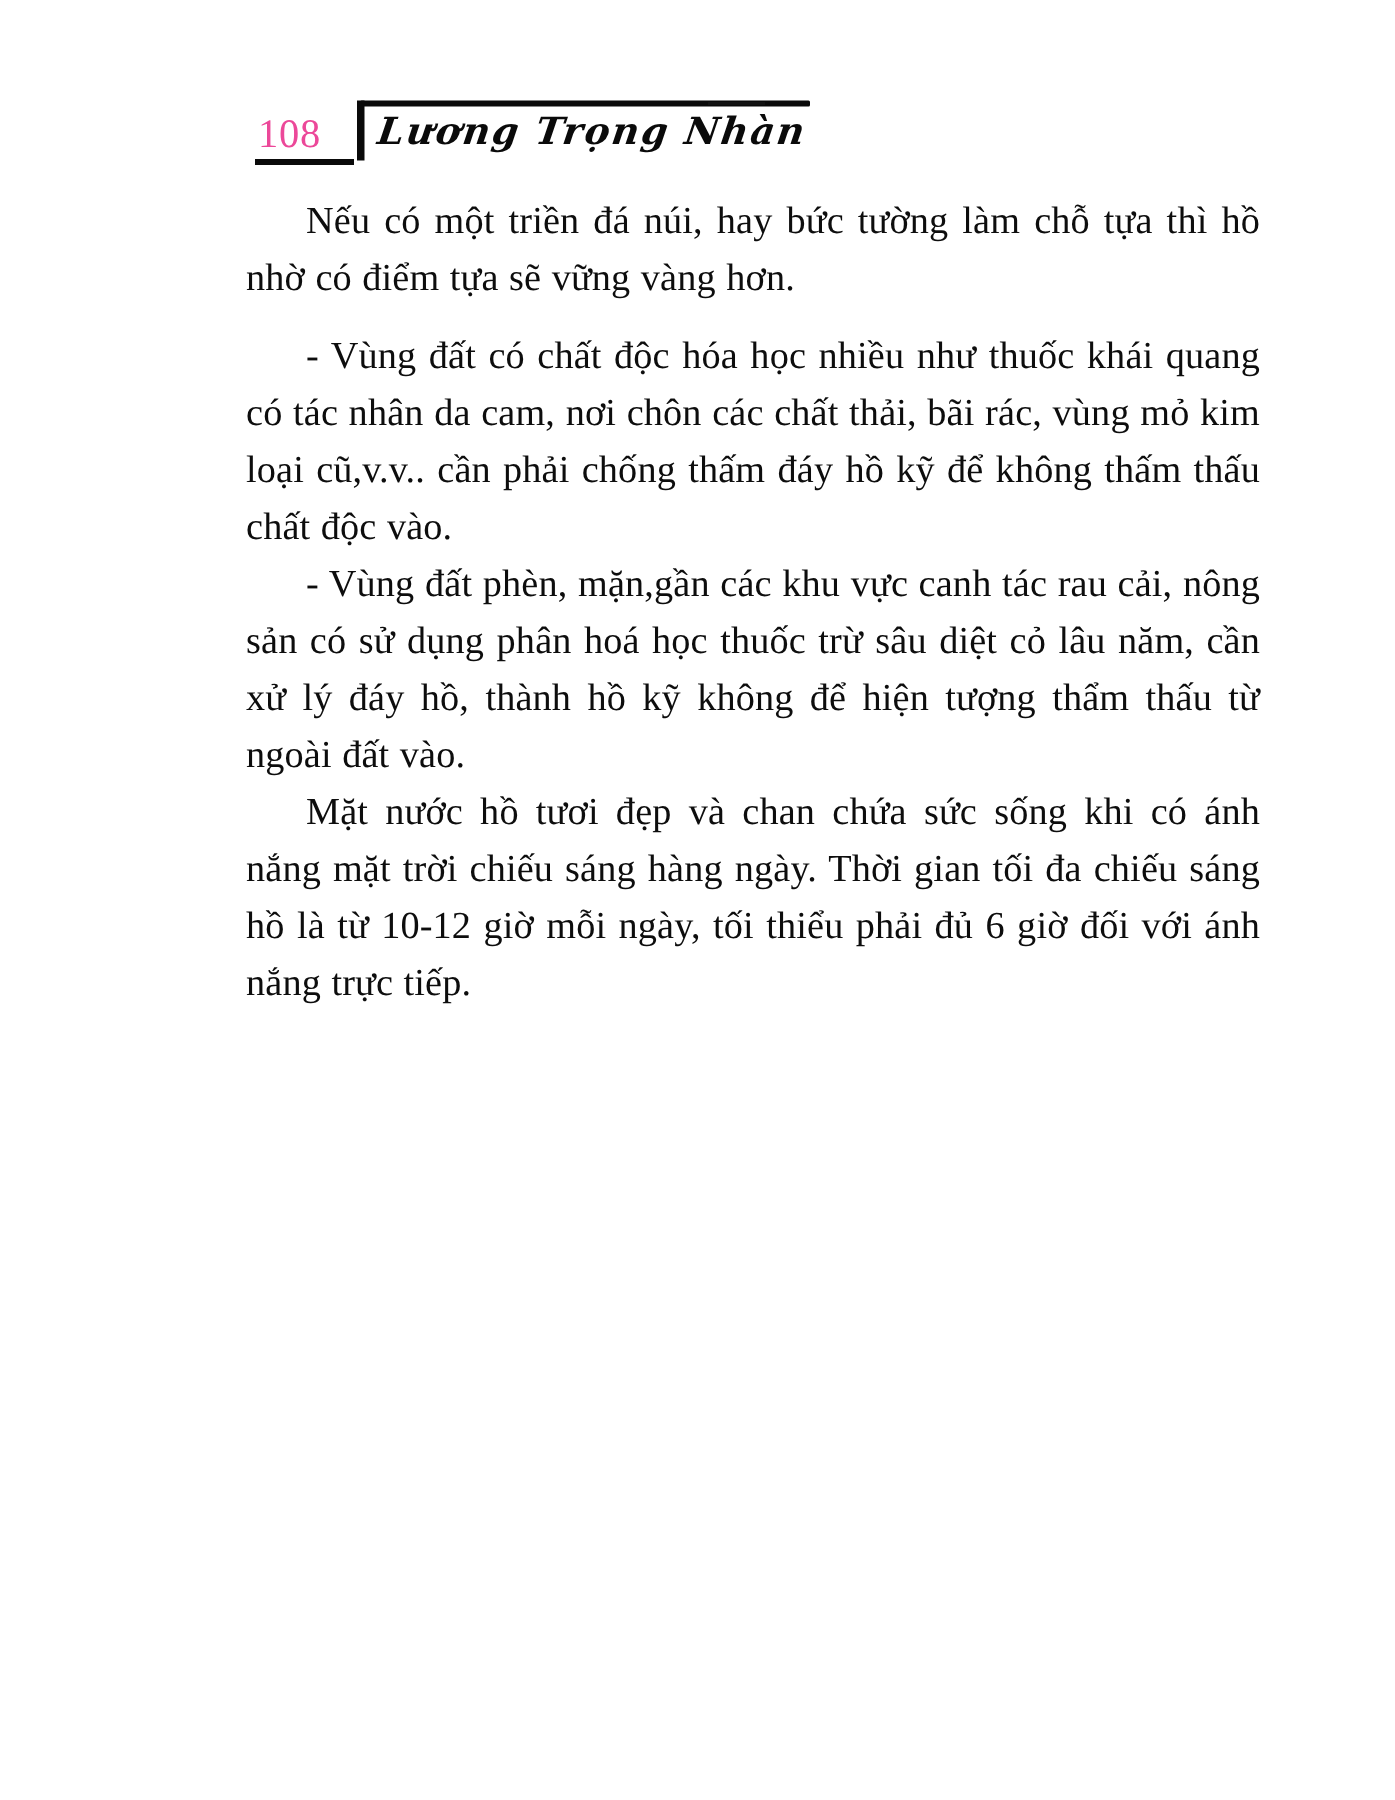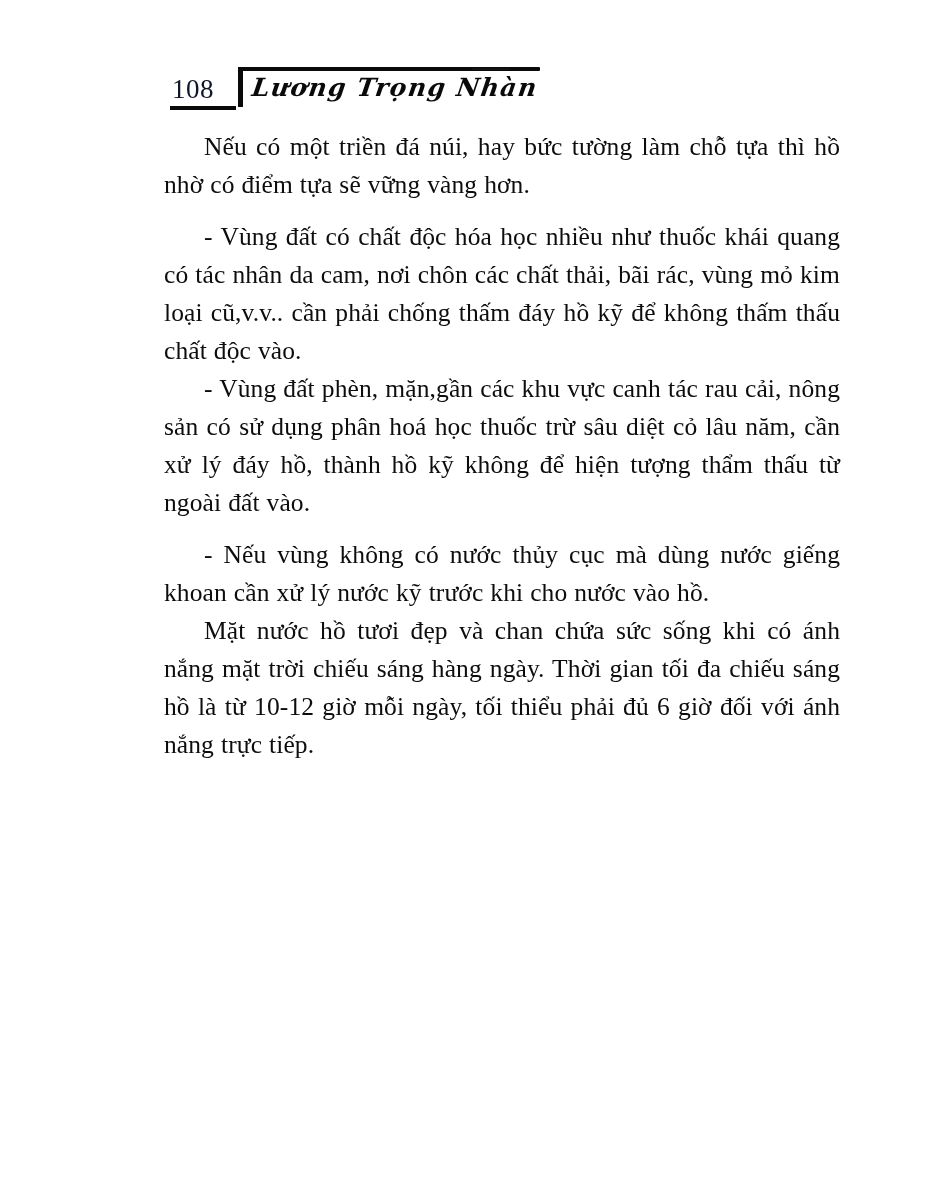--- a/index.html
+++ b/index.html
@@ -53,21 +53,21 @@
     top: 12px;
     width: 74px;
   }
 
   .folio-number {
     font-family: "Liberation Serif", "DejaVu Serif", serif;
     font-size: 27px;
     font-weight: 400;
     letter-spacing: 0.5px;
     line-height: 30px;
-    color: #0f172a;
+    color: #ec4899;
   }
 
   .folio-underline {
     position: absolute;
     left: -2px;
     top: 32px;
     width: 66px;
     height: 4px;
     background: #0a0a0a;
   }
@@ -168,21 +168,20 @@
 
   <div class="body-col">
 
     <p class="para">Nếu có một triền đá núi, hay bức tường làm chỗ tựa thì hồ nhờ có điểm tựa sẽ vững vàng hơn.</p>
 
     <p class="para gap">- Vùng đất có chất độc hóa học nhiều như thuốc khái quang có tác nhân da cam, nơi chôn các chất thải, bãi rác, vùng mỏ kim loại cũ,v.v.. cần phải chống thấm đáy hồ kỹ để không thấm thấu chất độc vào.</p>
 
 
     <p class="para">- Vùng đất phèn, mặn,gần các khu vực canh tác rau cải, nông sản có sử dụng phân hoá học thuốc trừ sâu diệt cỏ lâu năm, cần xử lý đáy hồ, thành hồ kỹ không để hiện tượng thẩm thấu từ ngoài đất vào.</p>
 
-    <p class="para gap">- Nếu vùng không có nước thủy cục mà dùng nước giếng khoan cần xử lý nước kỹ trước khi cho nước vào hồ.</p>
 
 
 
 
     <p class="para">Mặt nước hồ tươi đẹp và chan chứa sức sống khi có ánh nắng mặt trời chiếu sáng hàng ngày. Thời gian tối đa  chiếu sáng hồ là từ 10-12 giờ mỗi ngày, tối thiểu phải đủ 6 giờ đối với ánh nắng trực tiếp.</p>
 
   </div>
 
 </div>
 

